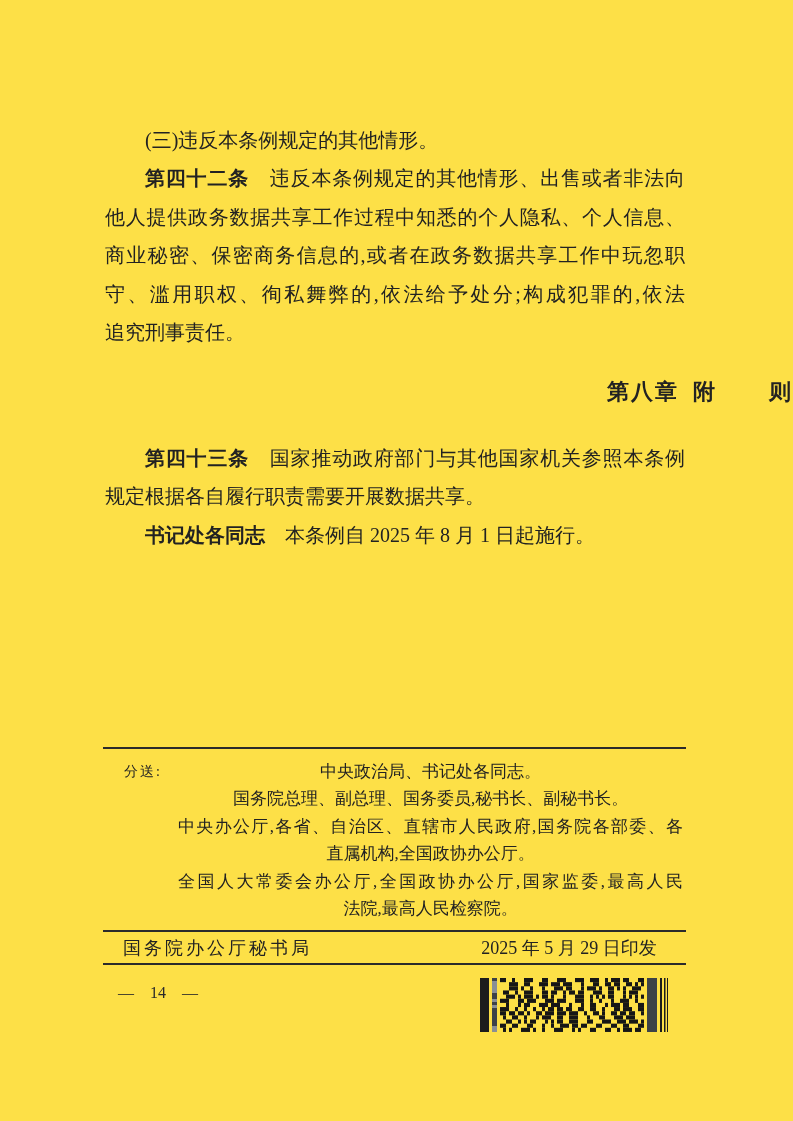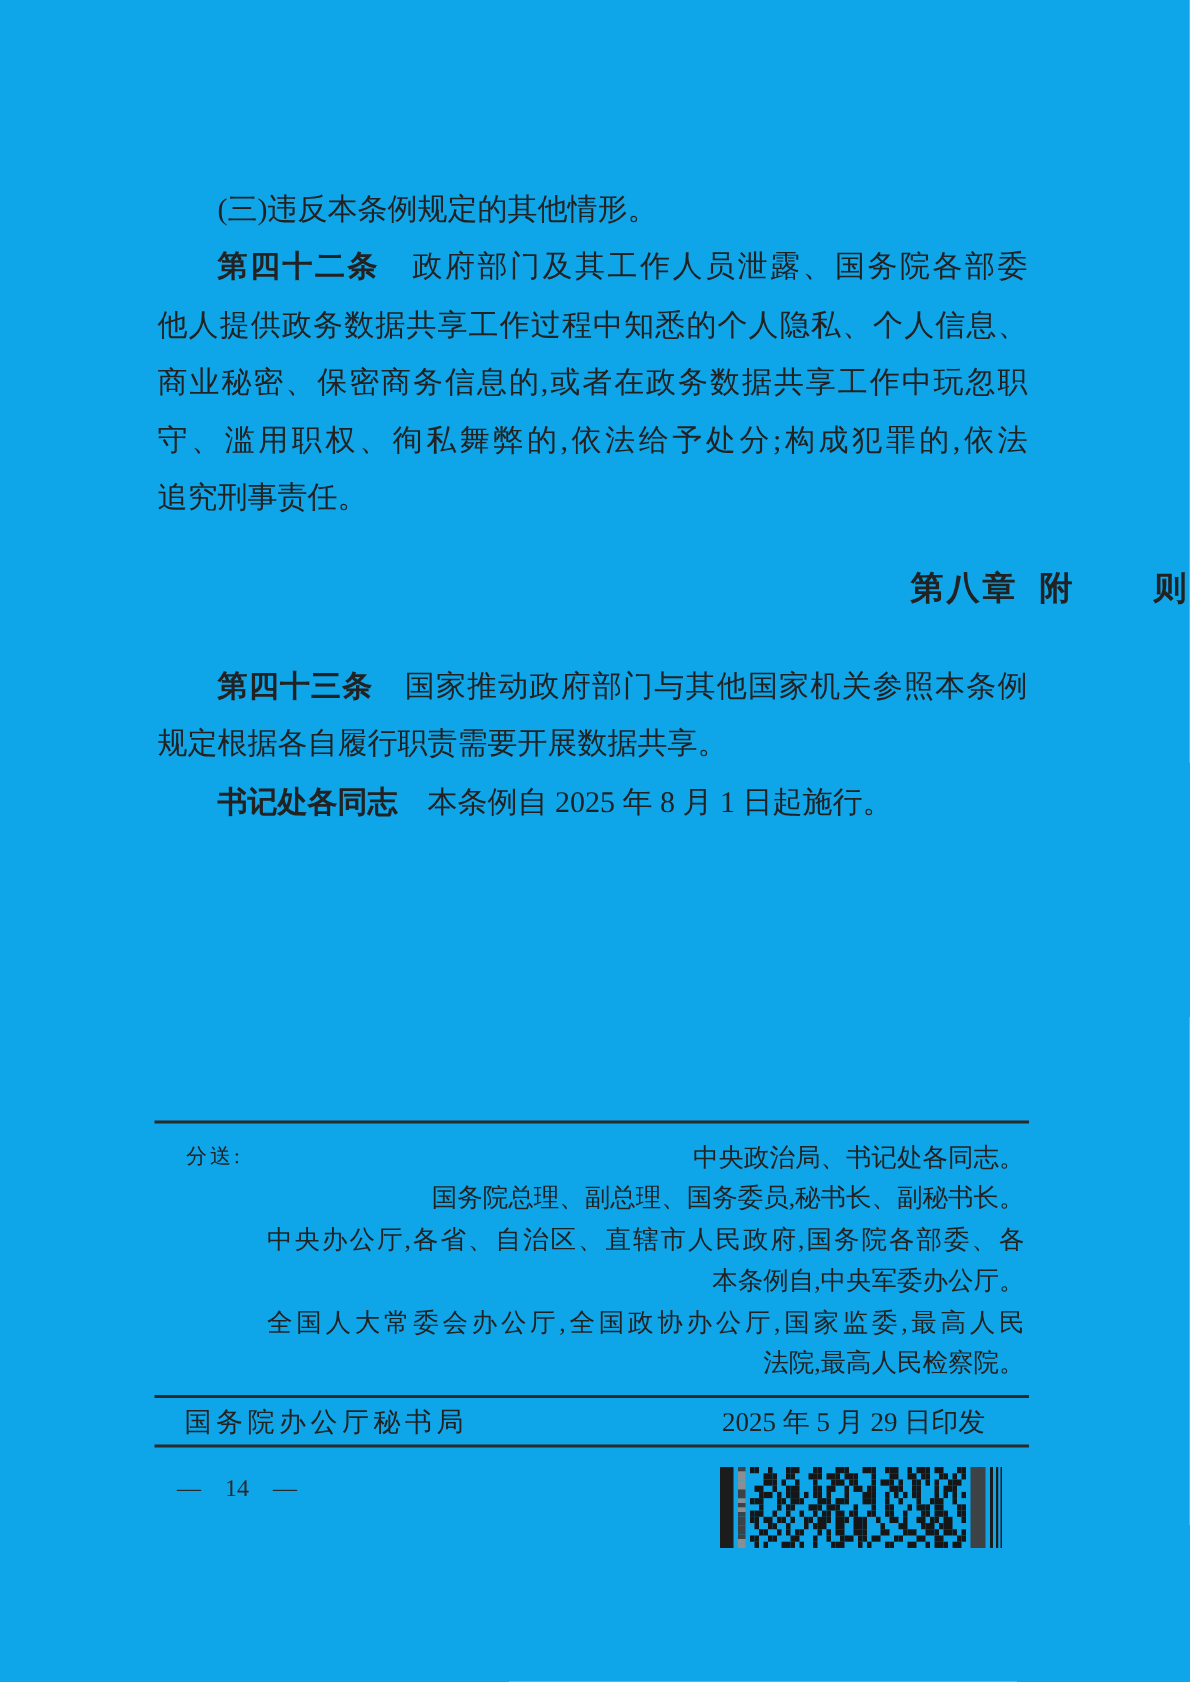--- a/index.html
+++ b/index.html
@@ -1,19 +1,19 @@
 <!DOCTYPE html>
 <html><head>
 <meta charset="utf-8">
 <style>
   html,body{margin:0;padding:0;}
   .page{
     position:relative;
     width:793px;height:1121px;
-    background:#0ea5e9;
+    background:#fde047;
     font-family:"Liberation Serif","DejaVu Serif",serif;
     color:#222;
     overflow:hidden;
   }
   
   .textblock{position:absolute;left:105px;width:580px;}
   #body-block-1{top:121px;}
   #body-block-2{top:439px;}
   .tline{
     height:38.4px;line-height:38.4px;
@@ -38,21 +38,21 @@
   #rule-mid{top:930px;}
   #rule-bottom{top:963px;}
   
   .dist-label{
     position:absolute;left:124px;top:758px;
     font-size:14px;line-height:27.4px;letter-spacing:2px;
   }
   .dist-lines{position:absolute;left:178px;top:758px;width:505px;}
   .dline{
     height:27.4px;line-height:27.4px;font-size:17px;
-    text-align:right;white-space:normal;
+    text-align:center;white-space:normal;
   }
   .dline.just{text-align:justify;text-align-last:justify;}
   
   .footer-office{
     position:absolute;left:123px;top:936px;height:24px;line-height:24px;
     font-size:18px;letter-spacing:3px;text-align:right;
   }
   .footer-date{
     position:absolute;left:470px;top:936px;width:198px;height:24px;line-height:24px;
     font-size:18px;text-align:center;
@@ -65,21 +65,21 @@
   
   .barcode{position:absolute;left:480px;top:978px;width:188px;height:54px;}
 </style>
 </head>
 <body>
 
 <div class="page">
 
   <div id="body-block-1" class="textblock">
       <div class="tline indent"><span>(三)违反本条例规定的其他情形。</span></div>
-      <div class="tline just indent"><span class="bold">第四十二条</span><span>　政府部门及其工作人员泄露、国务院各部委</span></div>
+      <div class="tline just indent"><span class="bold">第四十二条</span><span>　违反本条例规定的其他情形、出售或者非法向</span></div>
       <div class="tline just"><span>他人提供政务数据共享工作过程中知悉的个人隐私、个人信息、</span></div>
       <div class="tline just"><span>商业秘密、保密商务信息的,或者在政务数据共享工作中玩忽职</span></div>
       <div class="tline just"><span>守、滥用职权、徇私舞弊的,依法给予处分;构成犯罪的,依法</span></div>
       <div class="tline"><span>追究刑事责任。</span></div>
     </div>
 
   <div class="chapter-heading">
     <span>第八章</span><span class="gap-small"></span><span>附</span><span class="gap-big"></span><span>则</span>
   </div>
 
@@ -89,21 +89,21 @@
       <div class="tline indent"><span class="bold">书记处各同志</span><span>　本条例自 2025 年 8 月 1 日起施行。</span></div>
     </div>
 
   <div id="rule-top" class="hrule"></div>
 
   <div class="dist-label">分送:</div>
   <div class="dist-lines" id="dist-lines">
       <div class="dline">中央政治局、书记处各同志。</div>
       <div class="dline">国务院总理、副总理、国务委员,秘书长、副秘书长。</div>
       <div class="dline just">中央办公厅,各省、自治区、直辖市人民政府,国务院各部委、各</div>
-      <div class="dline">本条例自,中央军委办公厅。</div>
+      <div class="dline">直属机构,全国政协办公厅。</div>
       <div class="dline just">全国人大常委会办公厅,全国政协办公厅,国家监委,最高人民</div>
       <div class="dline">法院,最高人民检察院。</div>
     </div>
 
   <div id="rule-mid" class="hrule"></div>
 
   <div class="footer-office">国务院办公厅秘书局</div>
   <div class="footer-date">2025 年 5 月 29 日印发</div>
 
   <div id="rule-bottom" class="hrule"></div>

